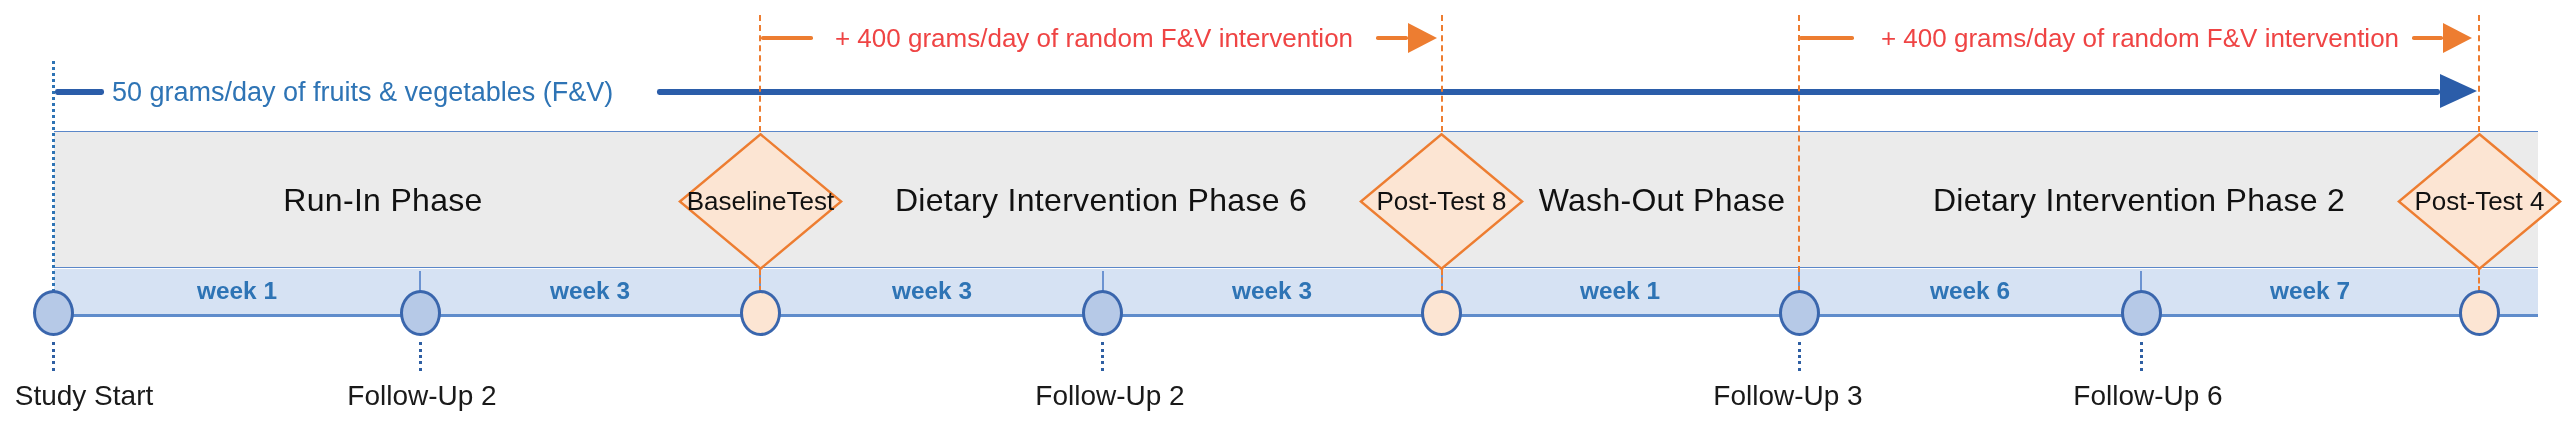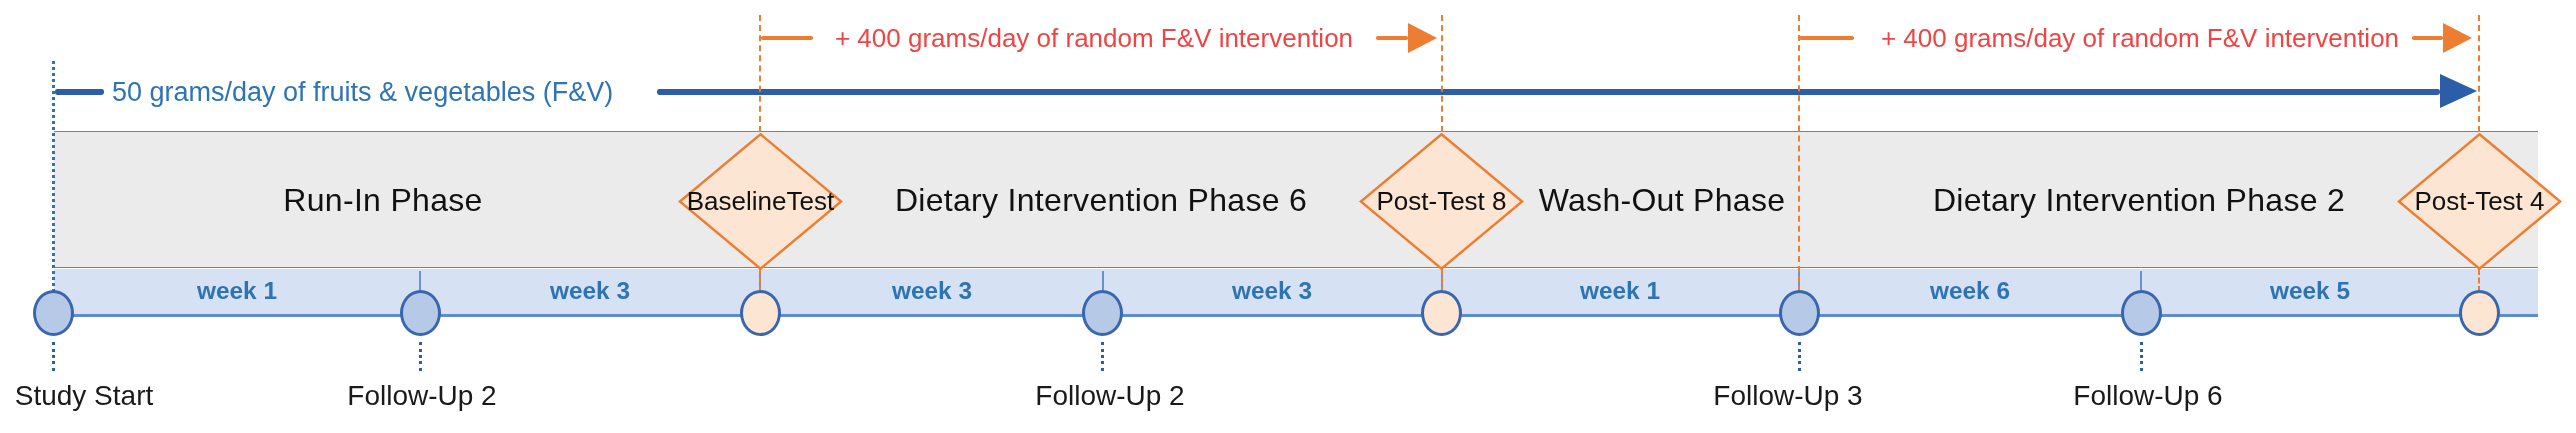--- a/index.html
+++ b/index.html
@@ -62,21 +62,21 @@
 <div class="abs ctr phase-label" style="left:1101px">Dietary Intervention Phase 6</div>
 <div class="abs ctr phase-label" style="left:1662px">Wash-Out Phase</div>
 <div class="abs ctr phase-label" style="left:2139px">Dietary Intervention Phase 2</div>
 
 <div class="abs ctr week-label" style="left:237px">week 1</div>
 <div class="abs ctr week-label" style="left:590px">week 3</div>
 <div class="abs ctr week-label" style="left:932px">week 3</div>
 <div class="abs ctr week-label" style="left:1272px">week 3</div>
 <div class="abs ctr week-label" style="left:1620px">week 1</div>
 <div class="abs ctr week-label" style="left:1970px">week 6</div>
-<div class="abs ctr week-label" style="left:2310px">week 5</div>
+<div class="abs ctr week-label" style="left:2310px">week 7</div>
 
 <div class="abs bdot-v" style="left:52px;top:61px;height:231px"></div>
 <div class="abs bline" style="left:55px;top:89px;width:49px"></div>
 <div class="abs vctr blue-track-label" style="left:112px;top:92px">50 grams/day of fruits &amp; vegetables (F&amp;V)</div>
 <div class="abs bline" style="left:657px;top:89px;width:1783px"></div>
 <div class="abs tri-b" style="left:2440px;top:74px"></div>
 
 <div class="abs odash-v" style="left:759px;top:15.3px;height:117px"></div>
 <div class="abs odash-v" style="left:759px;top:269px;height:23px"></div>
 <div class="abs odash-v" style="left:1441px;top:15.3px;height:117px"></div>

